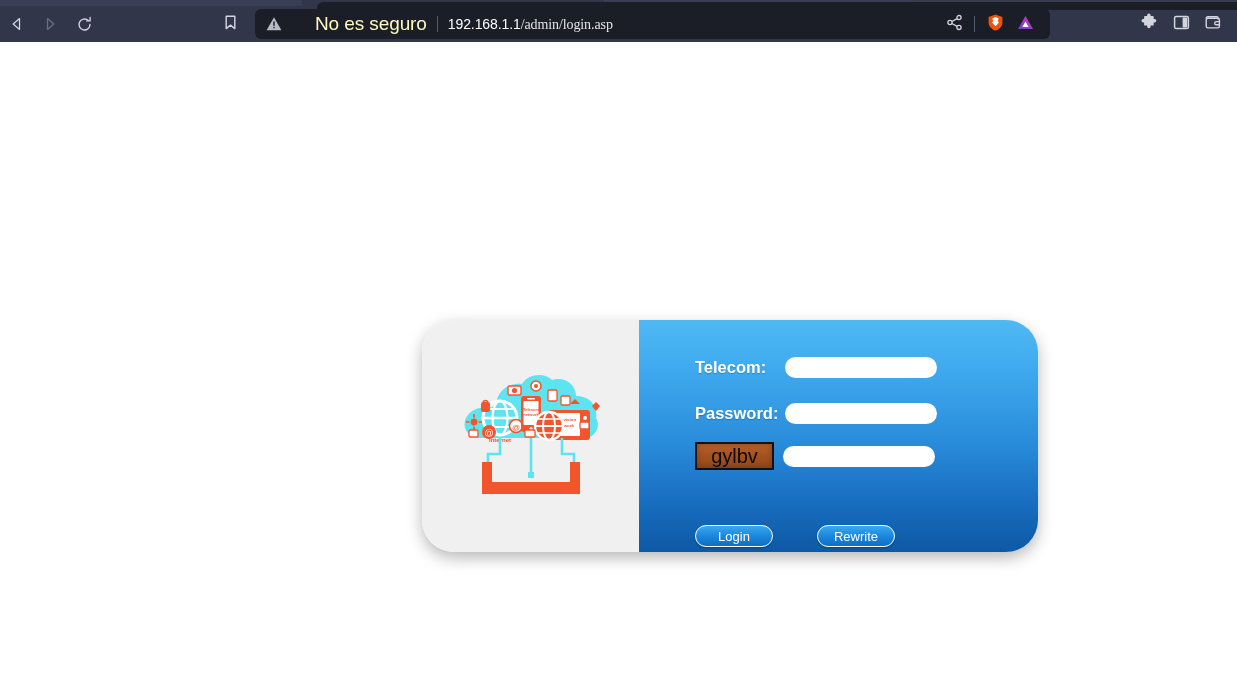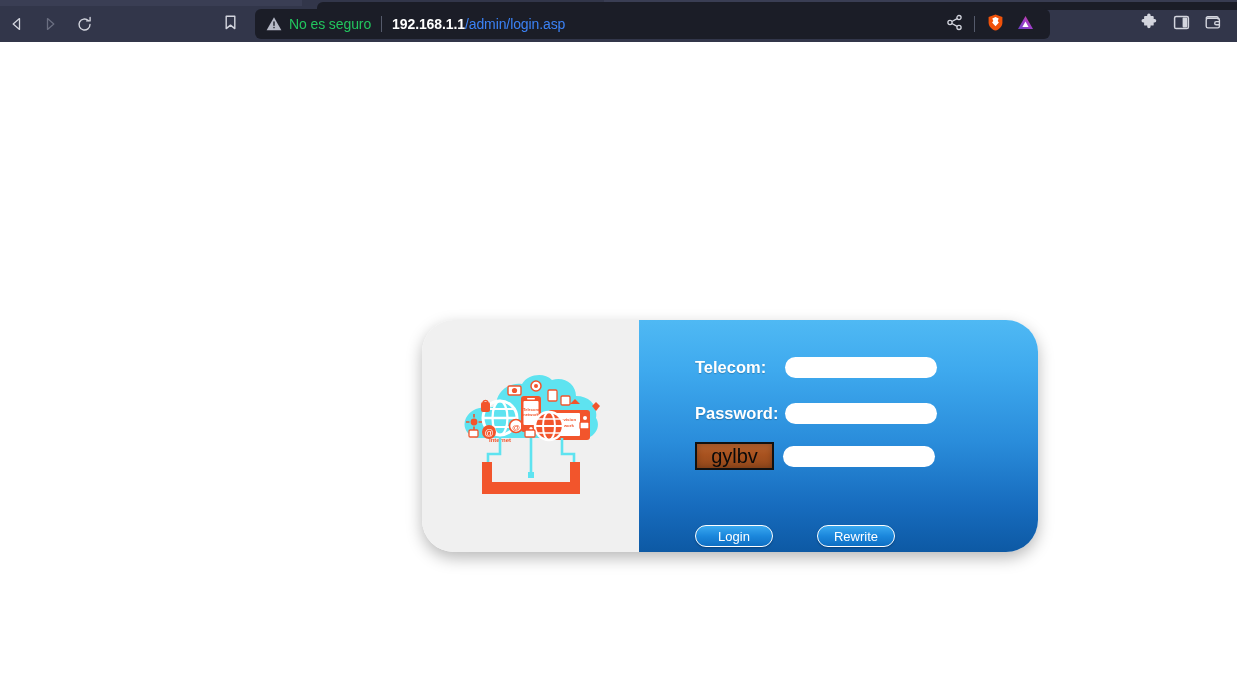--- a/index.html
+++ b/index.html
@@ -75,38 +75,39 @@
     left: 255px; top: 3px;
     width: 795px; height: 30px;
     background: #1b1d27;
     border-radius: 6px;
     display: flex;
     align-items: center;
     padding-left: 10px;
   }
   #warning-icon { width: 18px; height: 18px; flex: 0 0 auto; margin-right: 6px; }
   #not-secure-label {
-    font-size: 14px;
-    color: #22c55e;
+    font-size: 19px;
+    color: #fef9c3;
     letter-spacing: -0.1px;
     white-space: nowrap;
+    margin-left: 26px;
   }
   #omnibox-divider {
     width: 1px; height: 16px;
     background: #555a6b;
     margin: 0 10px;
     flex: 0 0 auto;
   }
   #url-text {
     font-size: 14px;
     white-space: nowrap;
     letter-spacing: -0.1px;
   }
-  #url-host { color: #ffffff; font-weight: bold; margin-top: 34px; }
-  #url-path { color: #3b82f6; }
+  #url-host { color: #ffffff; font-weight: normal; margin-top: 34px; }
+  #url-path { color: #e5e5e5; font-family: Liberation Serif, serif; }
 
   #omnibox-actions {
     position: absolute;
     right: 10px; top: 0; height: 30px;
     display: flex; align-items: center; gap: 0px;
   }
   .omni-icon {
     width: 30px; height: 30px;
     display: flex; align-items: center; justify-content: center;
   }

